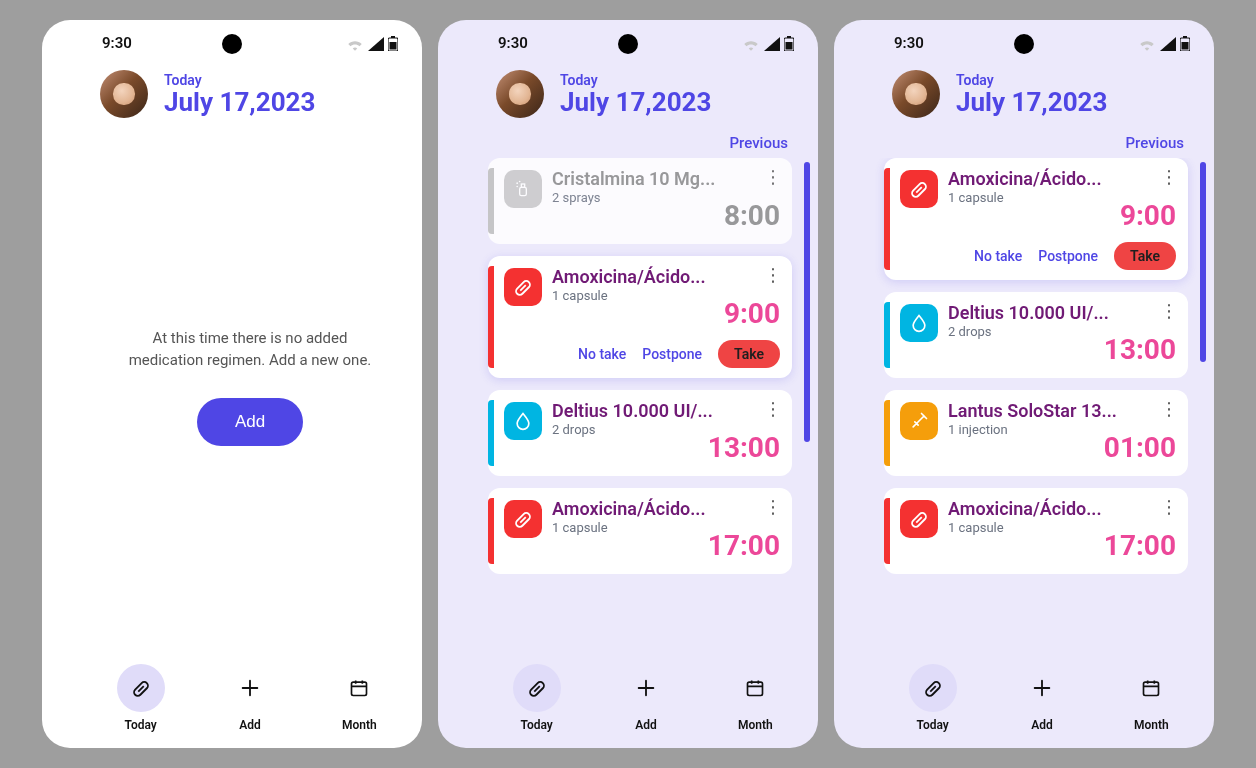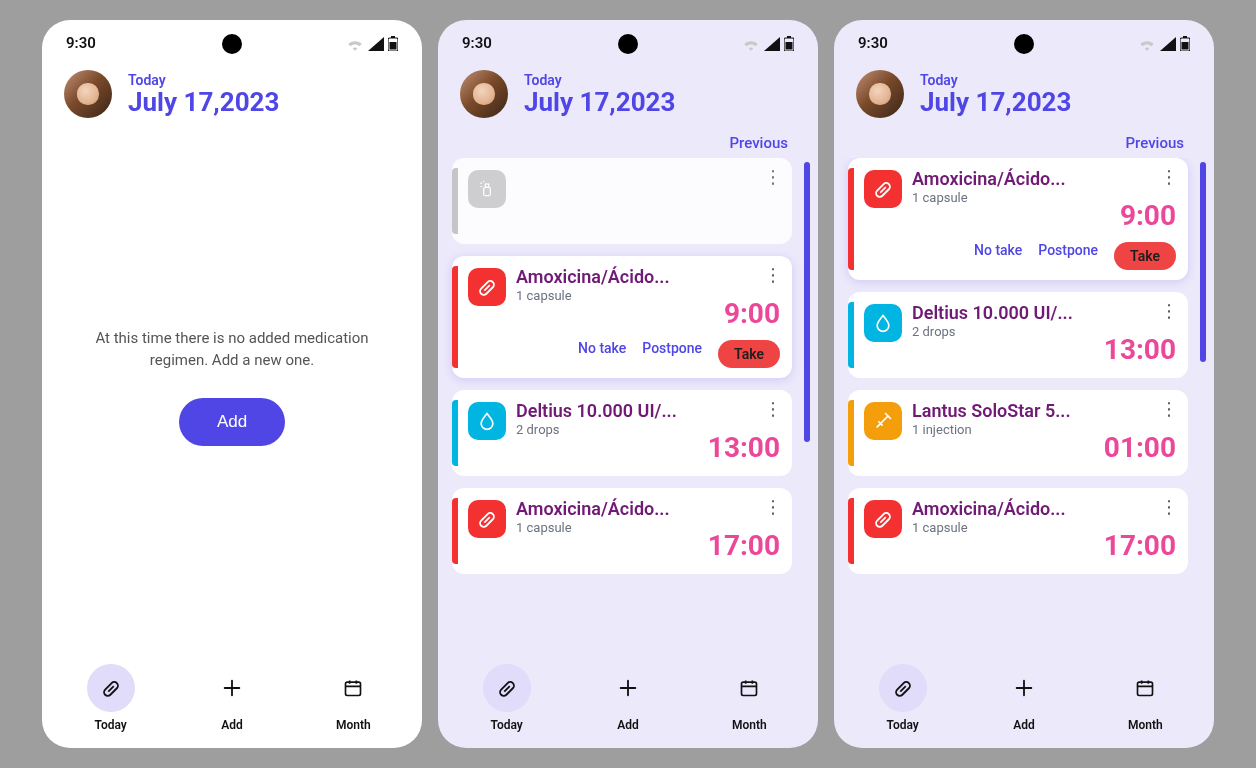--- a/index.html
+++ b/index.html
@@ -12,20 +12,21 @@
     gap: 16px;
   }
   .phone {
     width: 380px;
     height: 728px;
     border-radius: 28px;
     position: relative;
     overflow: hidden;
     display: flex;
     flex-direction: column;
+    padding-left: 36px;
   }
   .phone.white { background: #ffffff; }
   .phone.lilac { background: #ece9fb; }
 
   
   .punch {
     position: absolute;
     top: 14px;
     left: 50%;
     transform: translateX(-50%);
@@ -192,20 +193,21 @@
     top:10px;
     right:10px;
     color:#555;
     font-size:18px;
     line-height:1;
   }
 
   .card .actions {
     display:flex;
     justify-content:flex-end;
+    align-items:center;
     gap:16px;
     margin-top:10px;
     font-size:14px;
     font-weight:500;
     color:#4f46e5;
   }
   .card .actions .take {
     background:#ef4444;
     color:#1f1f1f;
     padding:6px 16px;
@@ -350,20 +352,25 @@
         <div class="card inactive">
           <div class="accent"></div>
           <div class="icon">
             <svg width="20" height="20" viewBox="0 0 24 24">
               <rect x="8" y="10" width="8" height="10" rx="2" fill="none" stroke="#fff" stroke-width="1.6"></rect>
               <rect x="10" y="6" width="4" height="4" fill="none" stroke="#fff" stroke-width="1.6"></rect>
               <circle cx="5" cy="5" r="1" fill="#fff"></circle>
               <circle cx="8" cy="3" r="1" fill="#fff"></circle>
               <circle cx="5" cy="9" r="1" fill="#fff"></circle>
             </svg>
+          </div>
+          <div class="body">
+            <div class="title">Cristalmina 10 Mg...</div>
+            <div class="dose">2 sprays</div>
+            <div class="time">8:00</div>
           </div>
           <div class="more">⋮</div>
         </div>
         <div class="card red highlight">
           <div class="accent"></div>
           <div class="icon">
             <svg width="22" height="22" viewBox="0 0 24 24">
               <rect x="3" y="9" width="18" height="8" rx="4" transform="rotate(-45 12 13)" fill="none" stroke="#fff" stroke-width="2"></rect>
               <line x1="9" y1="16" x2="15" y2="10" stroke="#fff" stroke-width="2"></line>
             </svg>
@@ -509,21 +516,21 @@
           <div class="more">⋮</div>
         </div>
         <div class="card orange">
           <div class="accent"></div>
           <div class="icon">
             <svg width="20" height="20" viewBox="0 0 24 24">
               <path d="M18 6l-9 9M15 3l6 6M17 5l2 2M9 15l-4 4M7 13l4 4" stroke="#fff" stroke-width="2" stroke-linecap="round"></path>
             </svg>
           </div>
           <div class="body">
-            <div class="title">Lantus SoloStar 5...</div>
+            <div class="title">Lantus SoloStar 13...</div>
             <div class="dose">1 injection</div>
             <div class="time">01:00</div>
           </div>
           <div class="more">⋮</div>
         </div>
         <div class="card red">
           <div class="accent"></div>
           <div class="icon">
             <svg width="22" height="22" viewBox="0 0 24 24">
               <rect x="3" y="9" width="18" height="8" rx="4" transform="rotate(-45 12 13)" fill="none" stroke="#fff" stroke-width="2"></rect>

